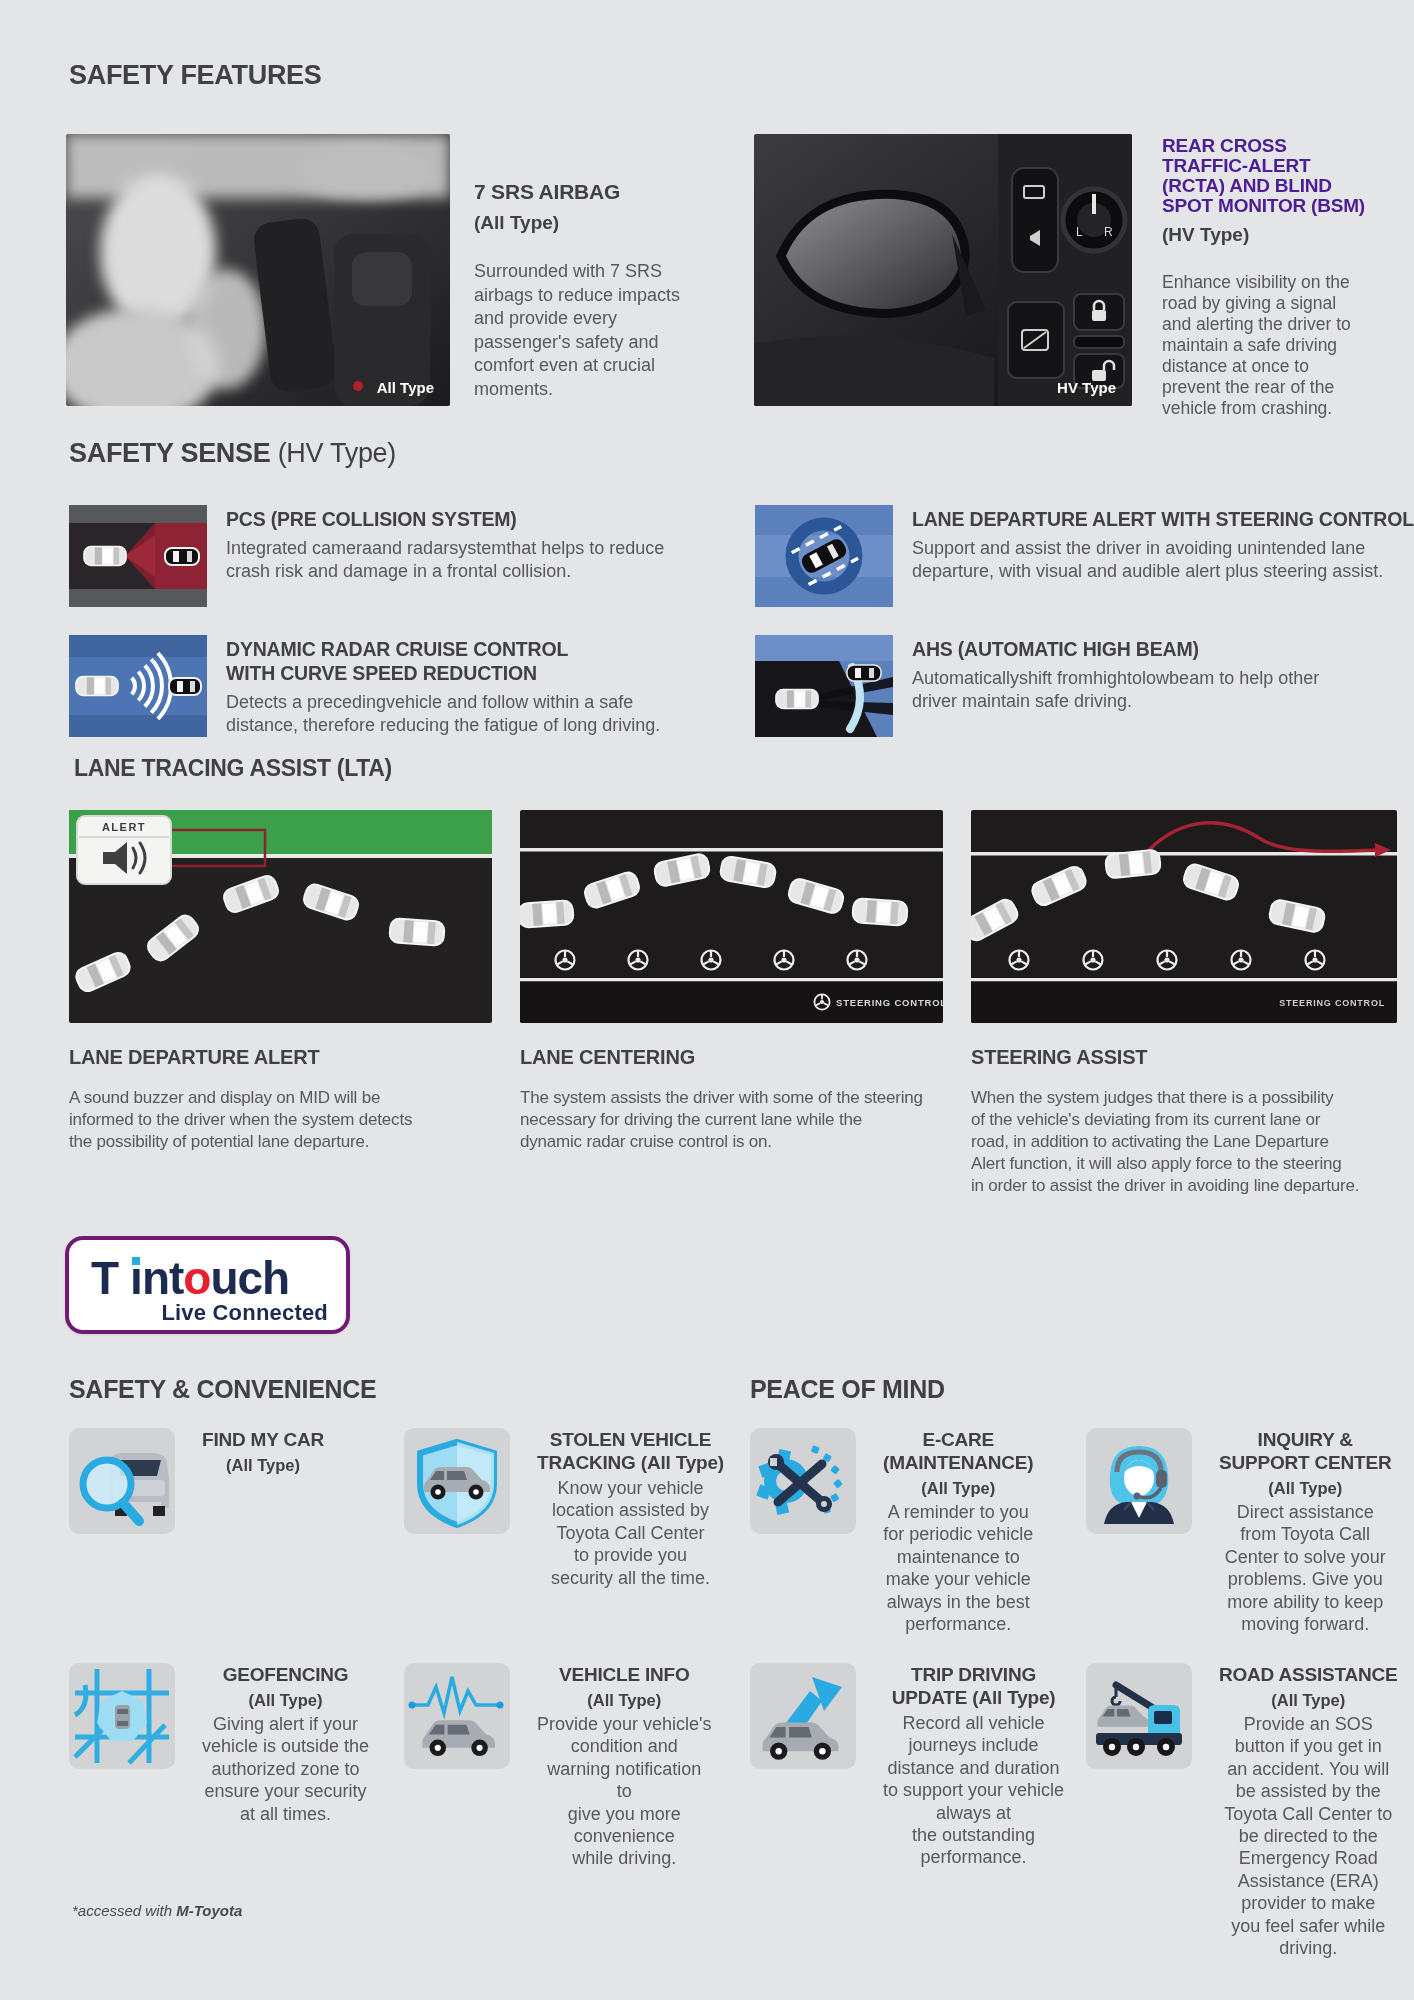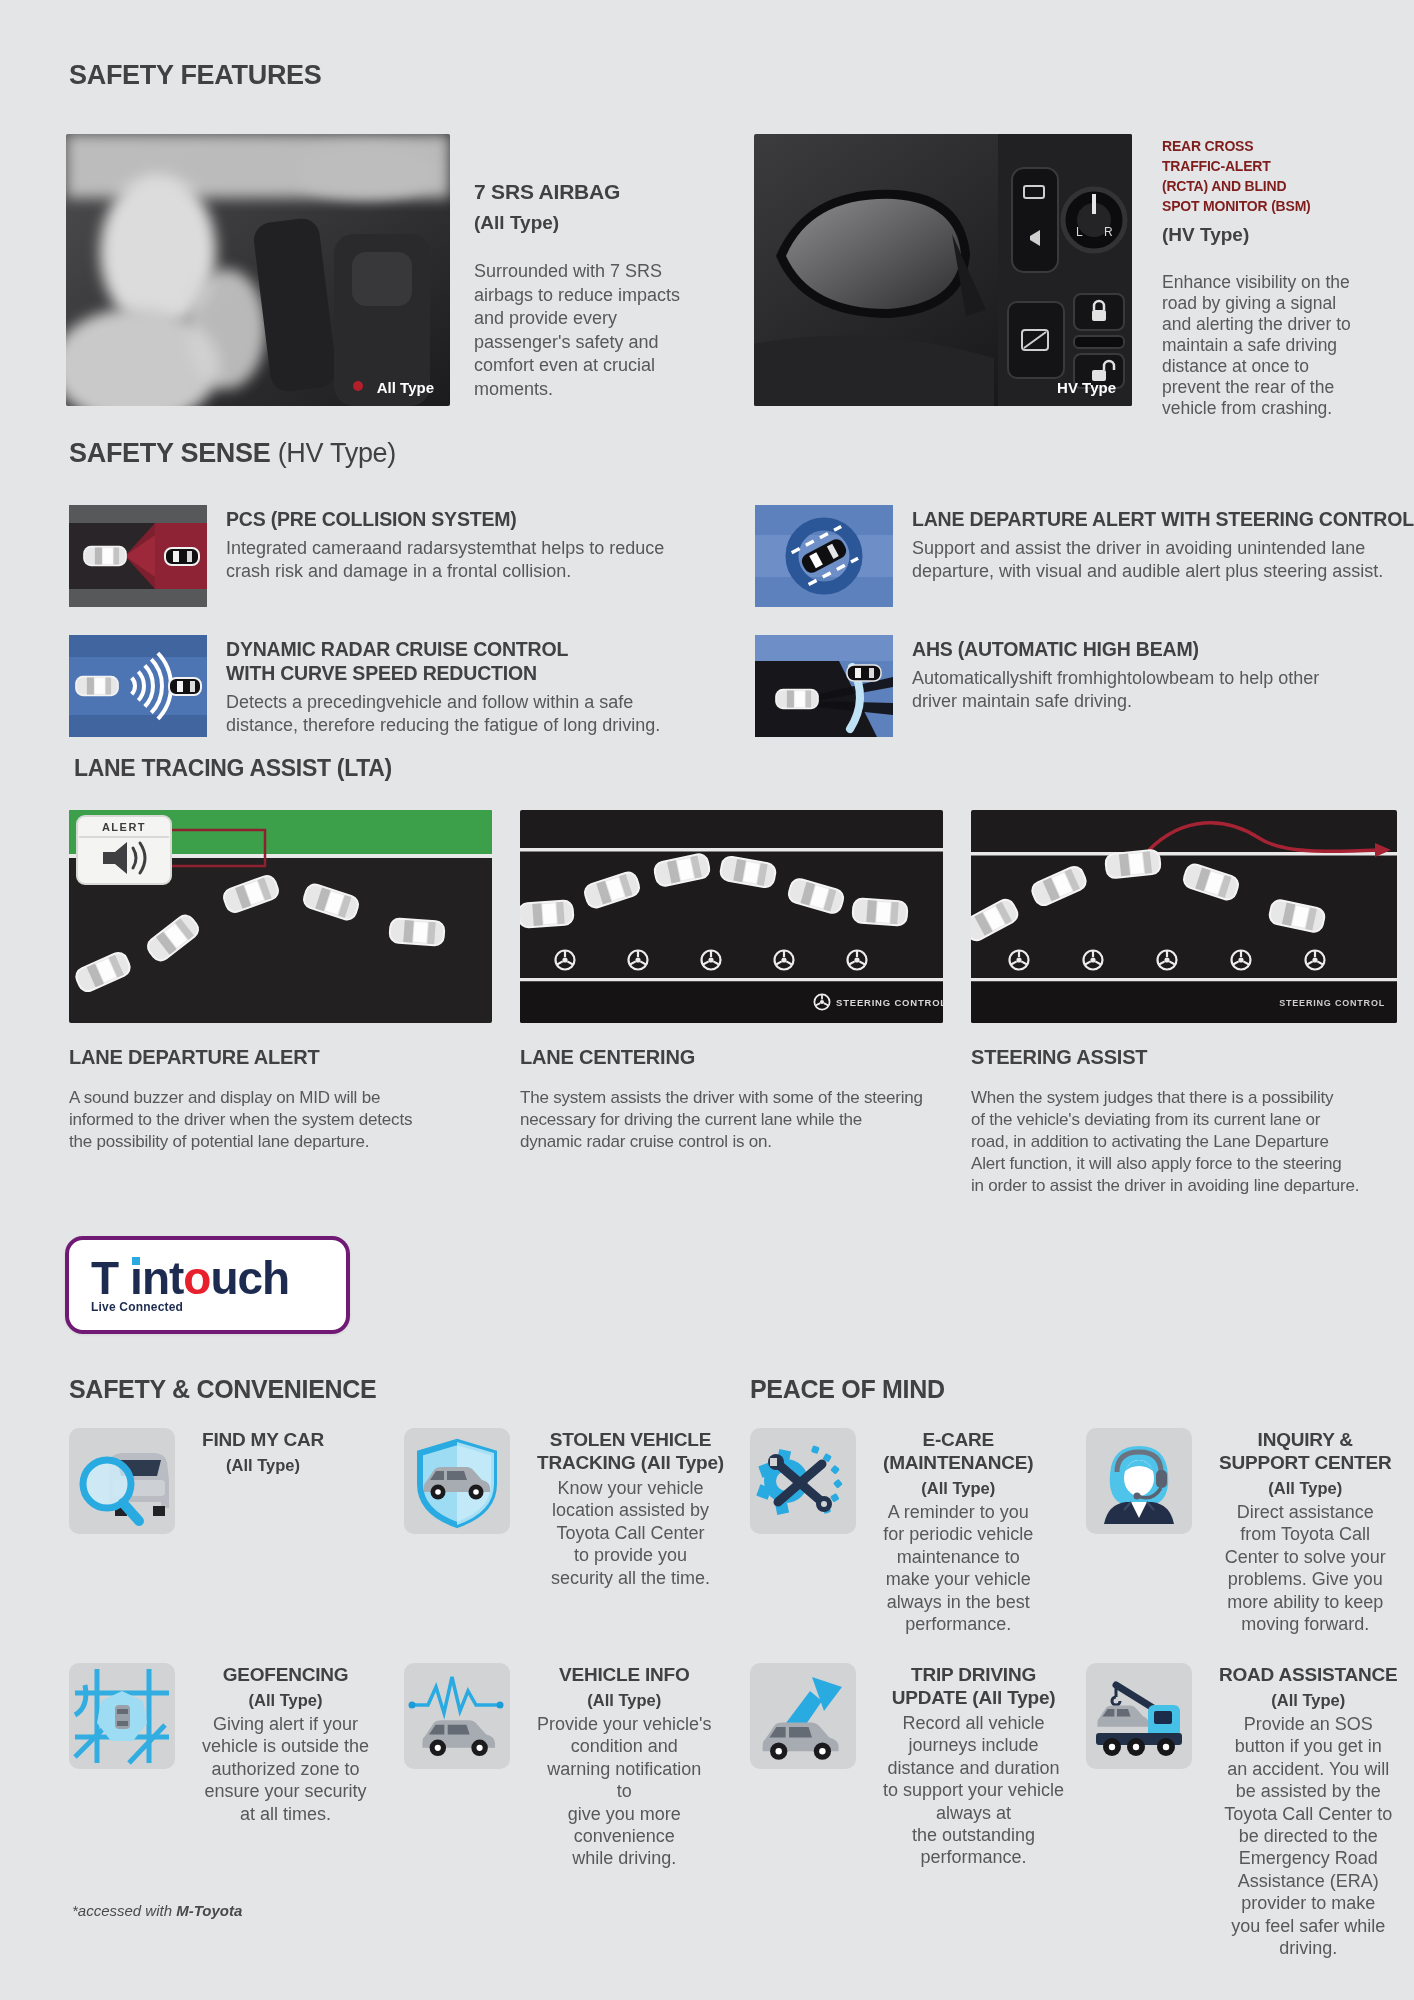--- a/index.html
+++ b/index.html
@@ -14,21 +14,21 @@
   .h-xl{font-size:27px;font-weight:700;color:#414042;letter-spacing:-0.3px;}
   .h-xl .suffix{font-weight:400;}
   .h-lg{font-size:25px;font-weight:700;color:#414042;letter-spacing:-0.3px;}
   .h-md{font-size:23px;font-weight:700;color:#414042;letter-spacing:-0.3px;}
 
   .photo{overflow:hidden;border-radius:2px;}
   .photo svg{display:block;}
   .photo-label{position:absolute;right:16px;bottom:10px;color:#ffffff;font-weight:700;font-size:15px;}
 
   .feat-title{font-size:21px;font-weight:700;color:#414042;letter-spacing:-0.2px;}
-  .feat-title-sm{font-size:14px;line-height:20px;font-weight:700;color:#7f1d1d;letter-spacing:-0.2px;}
+  .feat-title-sm{font-size:19px;line-height:20px;font-weight:700;color:#4c1d95;letter-spacing:-0.2px;}
   .feat-type{font-size:19px;font-weight:700;color:#414042;margin-top:8px;}
   .feat-body{font-size:18px;line-height:23.5px;margin-top:26px;}
   .feat-body-sm{font-size:17.5px;line-height:21px;margin-top:26px;}
 
   .sense-grid{display:grid;grid-template-columns:686px 659px;row-gap:28px;}
   .sense-item{display:flex;gap:19px;}
   .sense-icon{flex:0 0 138px;width:138px;height:102px;}
   .sense-icon svg{display:block;}
   .sense-title{font-size:19.5px;line-height:24px;font-weight:700;color:#414042;letter-spacing:-0.2px;margin-top:2px;}
   .sense-body{font-size:18px;line-height:22.5px;margin-top:6px;}
@@ -39,21 +39,21 @@
   .logo-box{
     width:285px;height:98px;background:#ffffff;border-radius:18px;
     border:4px solid #701a75;box-shadow:0 1px 3px rgba(0,0,0,0.08);
     box-sizing:border-box;padding:12px 18px 0 22px;
   }
   .logo-line{font-size:46px;font-weight:700;color:#1d2b50;letter-spacing:-1px;line-height:52px;white-space:nowrap;}
   .logo-line .sp-t{margin-right:12px;}
   .logo-line .sp-i{position:relative;display:inline-block;}
   .logo-line .sp-i::before{content:'';position:absolute;top:5px;left:2px;width:8px;height:8px;background:#29abe2;}
   .logo-line .sp-o{color:#e8202e;}
-  .logo-tagline{display:block;text-align:left;font-size:12px;font-weight:600;color:#1d2b50;margin-top:-4px;letter-spacing:0.2px;}
+  .logo-tagline{display:block;text-align:right;font-size:22px;font-weight:600;color:#1d2b50;margin-top:-4px;letter-spacing:0.2px;}
 
   .items-grid{display:grid;grid-auto-rows:235px;align-items:start;text-align:center;}
   .grid-sc{grid-template-columns:335px 335px;}
   .grid-pm{grid-template-columns:336px 328px;}
   .item{display:flex;gap:27px;}
   .item-icon{flex:0 0 106px;width:106px;height:106px;border-radius:10px;background:#d2d3d5;overflow:hidden;}
   .item-icon svg{display:block;}
   .item-title{font-size:19px;line-height:23px;font-weight:700;color:#414042;letter-spacing:-0.2px;}
   .item-type{font-size:16.5px;font-weight:700;color:#414042;margin-top:5px;}
   .item-type:empty{display:none;}

